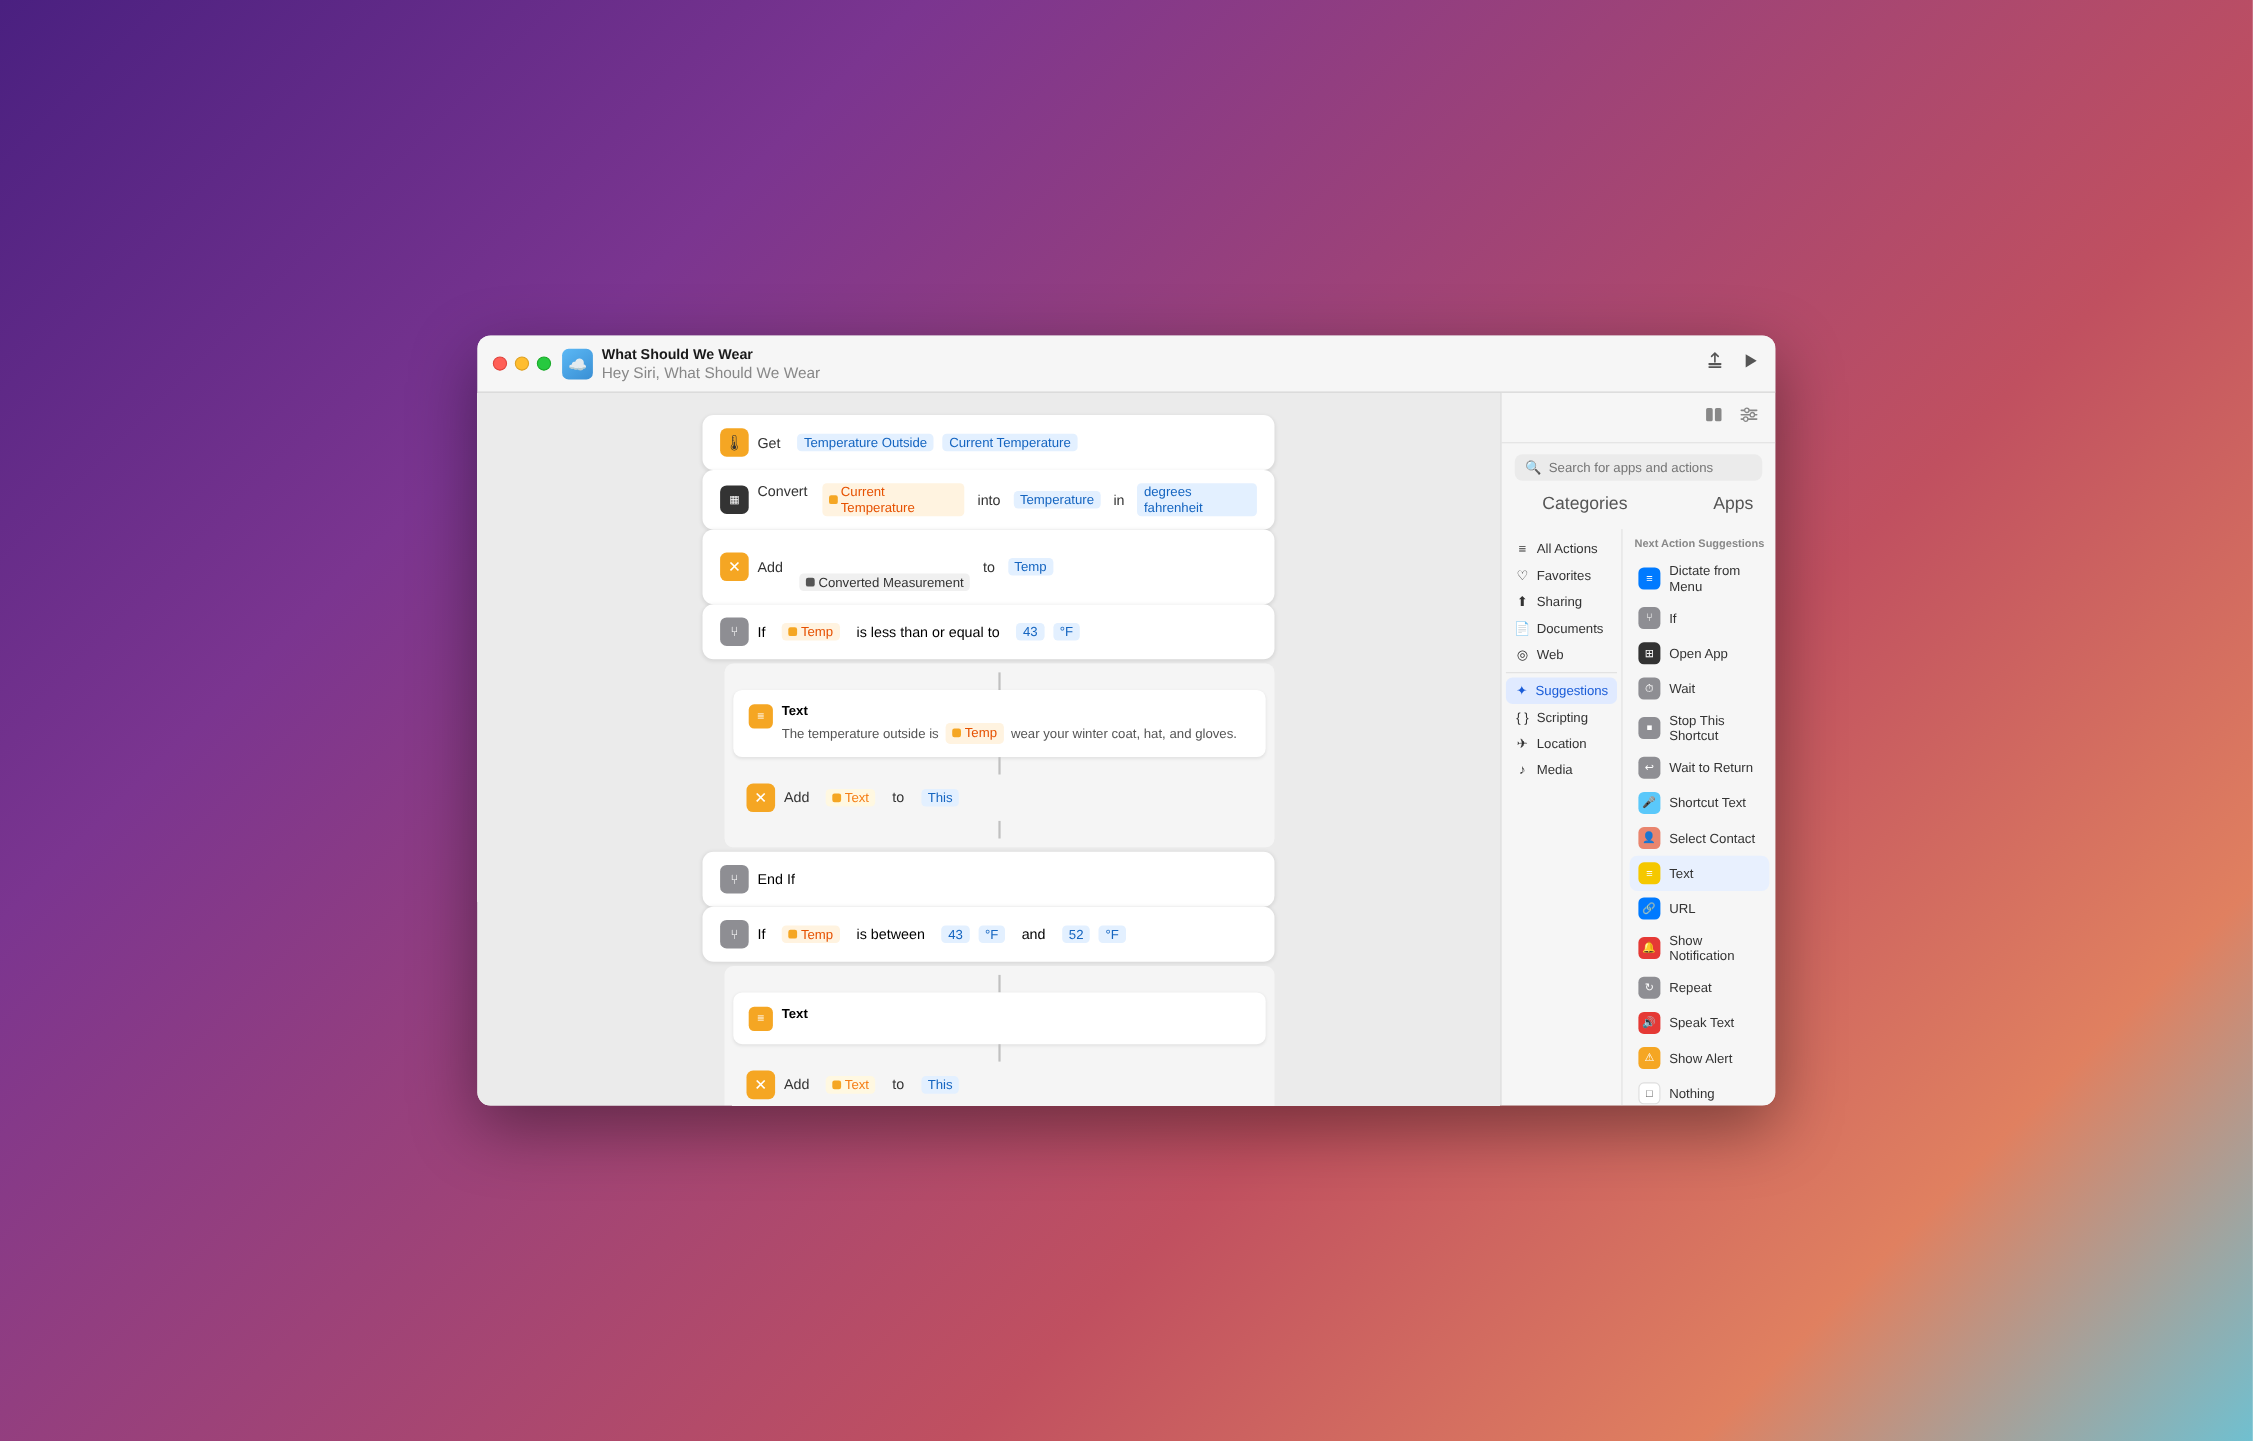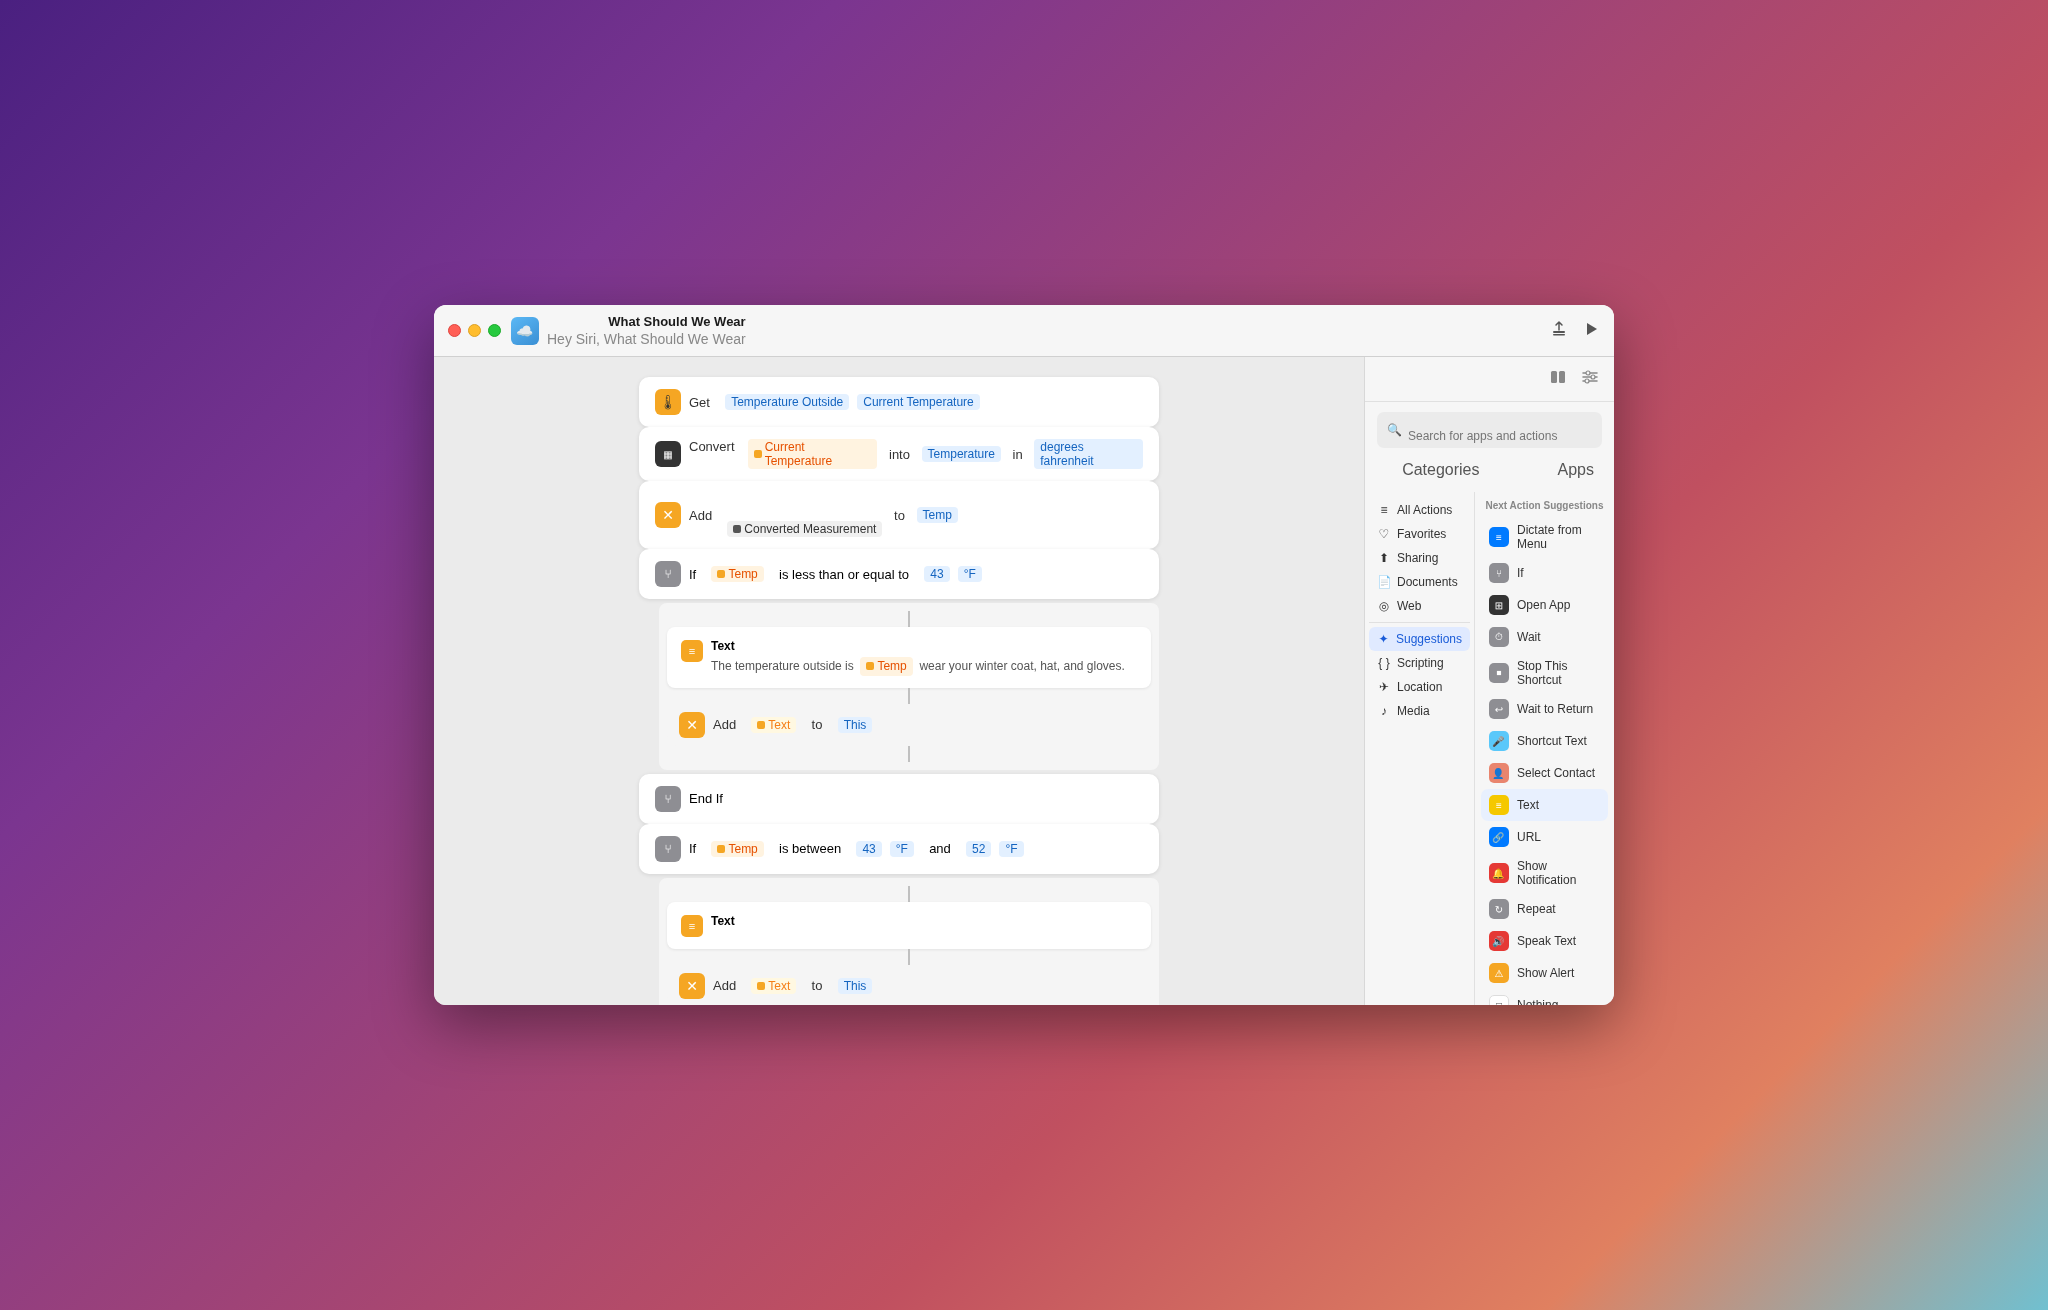--- a/index.html
+++ b/index.html
@@ -51,21 +51,20 @@
       border-radius: 6px;
       margin-right: 8px;
       display: flex;
       align-items: center;
       justify-content: center;
       font-size: 14px;
     }
     .title-info {
       display: flex;
       flex-direction: column;
-      align-items: flex-end;
     }
     .window-title {
       font-size: 13px;
       font-weight: 600;
       color: #1a1a1a;
       line-height: 1.3;
     }
     .window-subtitle {
       font-size: 14px;
       color: #888;
@@ -241,21 +240,20 @@
       color: #888;
       font-size: 12px;
     }
     .search-input {
       border: none;
       background: transparent;
       font-size: 12px;
       color: #4d7c0f;
       outline: none;
       width: 100%;
-      margin-top: 12px;
     }
     .tab-btn {
       flex: 1;
       padding: 5px 8px;
       border-radius: 6px;
       font-size: 16px;
       text-align: right;
       cursor: pointer;
       border: none;
       background: transparent;

